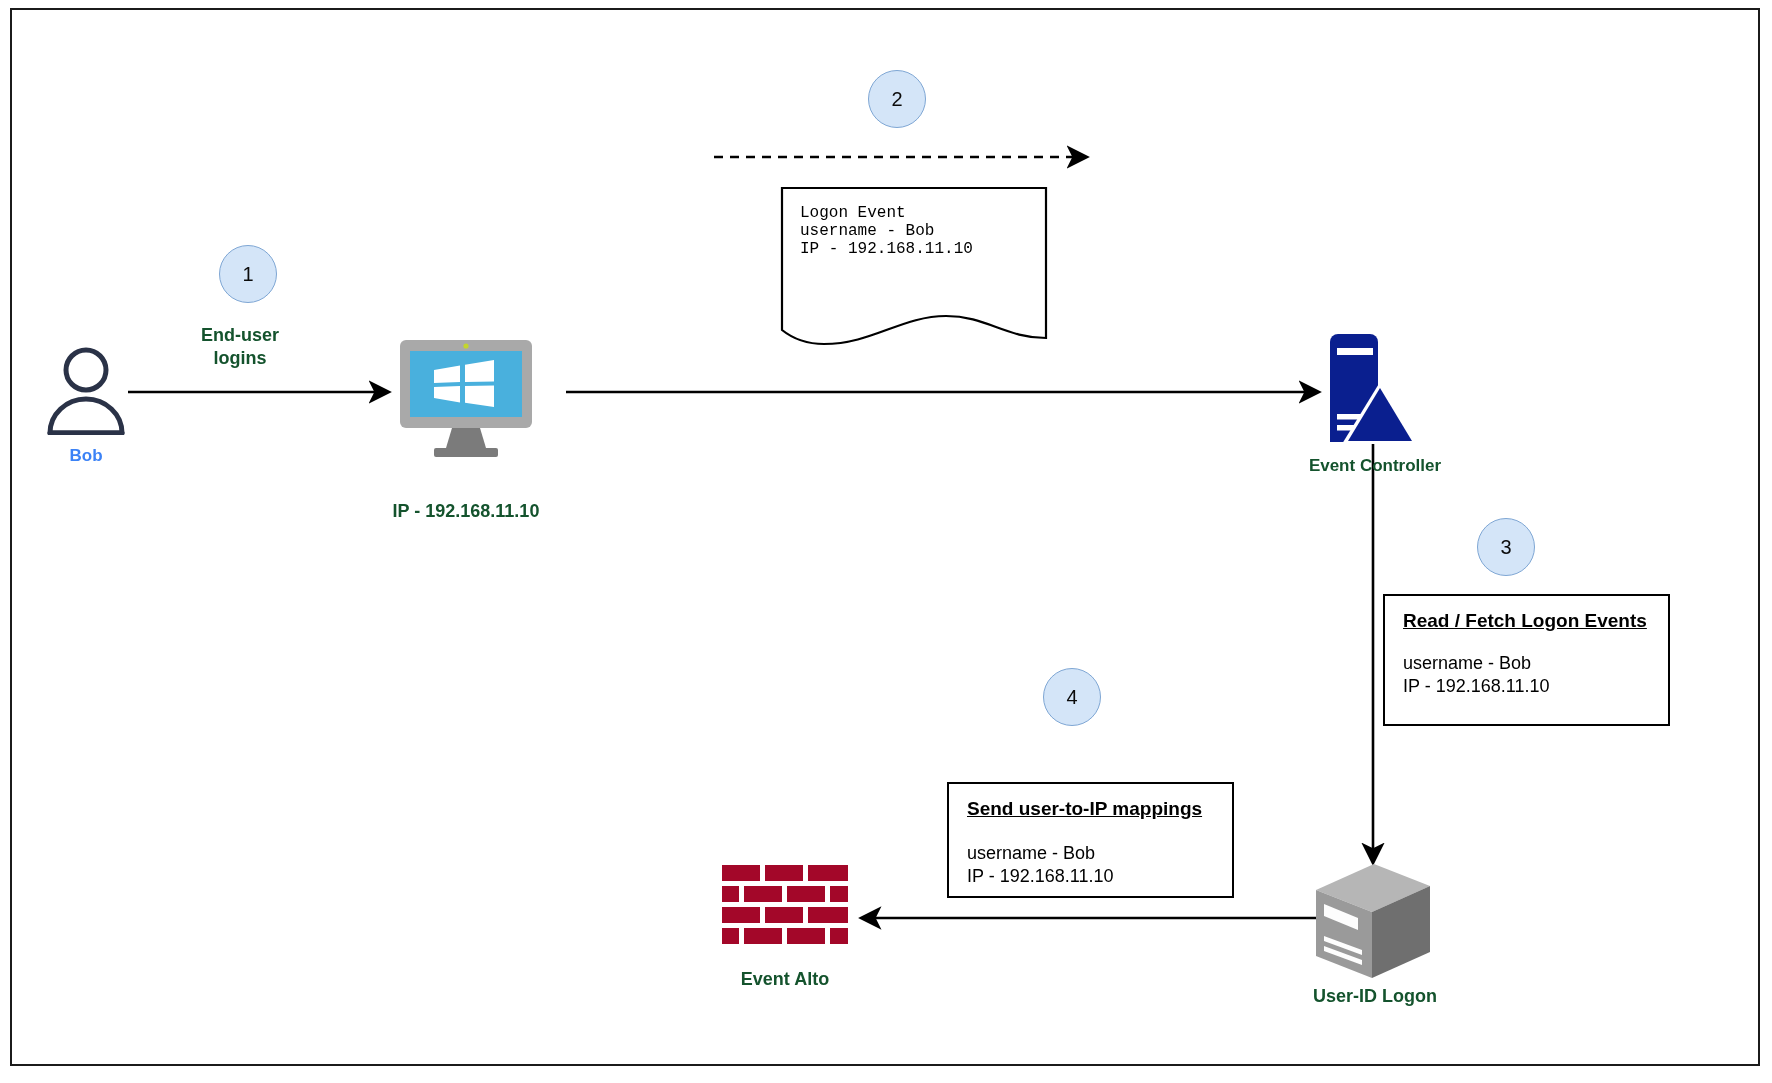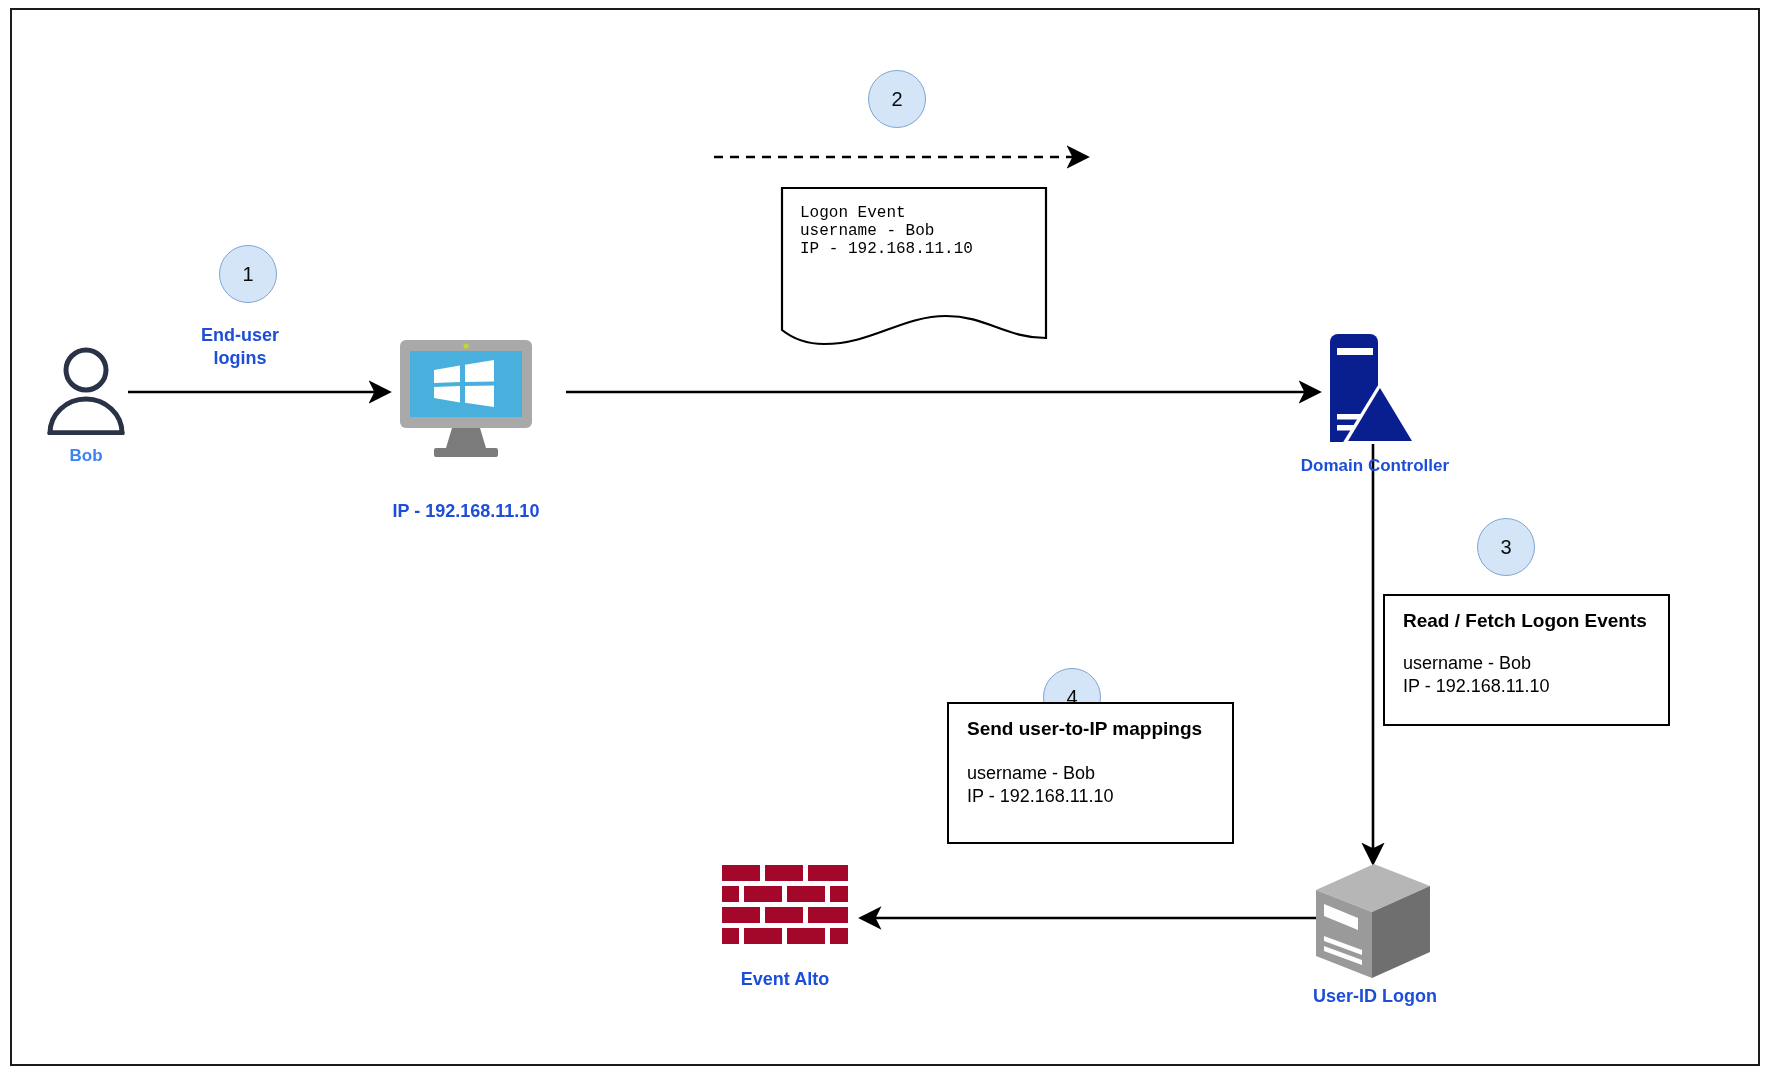--- a/index.html
+++ b/index.html
@@ -50,21 +50,21 @@
     font-weight: 400;
     color: #0b0b0b;
     font-family: "Liberation Sans", sans-serif;
   }
 
   
   .lbl {
     position: absolute;
     font-family: "Liberation Sans", sans-serif;
     font-weight: bold;
-    color: #1d4ed8;
+    color: #14532d;
     font-size: 18px;
     text-align: center;
     line-height: 1.25;
     white-space: pre-line;
   }
   .lbl-navy { color: #3b82f6; }
 
   
   .callout {
     position: absolute;
@@ -73,20 +73,21 @@
     border: 2px solid #000000;
     padding: 14px 18px 10px 18px;
   }
   .callout .c-title {
     font-family: "Liberation Sans", sans-serif;
     font-weight: bold;
     font-size: 19px;
     color: #000;
     text-align: center;
     margin-bottom: 22px;
+    text-decoration: underline;
   }
   .callout .c-title.left { text-align: left; }
   .callout .c-line {
     font-family: "Liberation Sans", sans-serif;
     font-weight: normal;
     font-size: 18px;
     color: #000;
     line-height: 1.3;
   }
 
@@ -194,29 +195,29 @@
   <div class="node" style="left:1326px; top:334px; width:100px; height:116px;">
     <svg width="100" height="116" viewBox="0 0 100 116" xmlns="http://www.w3.org/2000/svg">
       <path d="M4 8 A8 8 0 0 1 12 0 L44 0 A8 8 0 0 1 52 8 L52 108 L4 108 Z" fill="#0a1f8f"></path>
       <rect x="11" y="14" width="36" height="7" fill="#ffffff"></rect>
       <rect x="11" y="80" width="34" height="5.5" fill="#ffffff"></rect>
       <rect x="11" y="91" width="34" height="5.5" fill="#ffffff"></rect>
       <polygon points="54,48 92,110 16,110" fill="#ffffff"></polygon>
       <polygon points="54,54 86,107 22,107" fill="#0a1f8f"></polygon>
     </svg>
   </div>
-  <div class="lbl" style="left:1270px; top:455px; width:210px; font-size:17px;">Domain Controller</div>
+  <div class="lbl" style="left:1270px; top:455px; width:210px; font-size:17px;">Event Controller</div>
 
   <div class="callout" style="left:1383px; top:594px; width:287px; height:132px;">
     <div class="c-title left" style="margin-bottom:20px;">Read / Fetch Logon Events</div>
     <div class="c-line">username - Bob</div>
     <div class="c-line">IP - 192.168.11.10</div>
   </div>
 
-  <div class="callout" style="left:947px; top:702px; width:287px; height:142px;">
+  <div class="callout" style="left:947px; top:782px; width:287px; height:116px;">
     <div class="c-title left" style="margin-bottom:22px;">Send user-to-IP mappings</div>
     <div class="c-line">username - Bob</div>
     <div class="c-line">IP - 192.168.11.10</div>
   </div>
 
   <div class="node" style="left:1312px; top:860px; width:122px; height:122px;">
     <svg width="122" height="122" viewBox="0 0 122 122" xmlns="http://www.w3.org/2000/svg">
       <polygon points="4,30 62,4 118,26 60,52" fill="#b6b6b6"></polygon>
       <polygon points="4,30 60,52 60,118 4,96" fill="#9a9a9a"></polygon>
       <polygon points="60,52 118,26 118,92 60,118" fill="#6f6f6f"></polygon>

